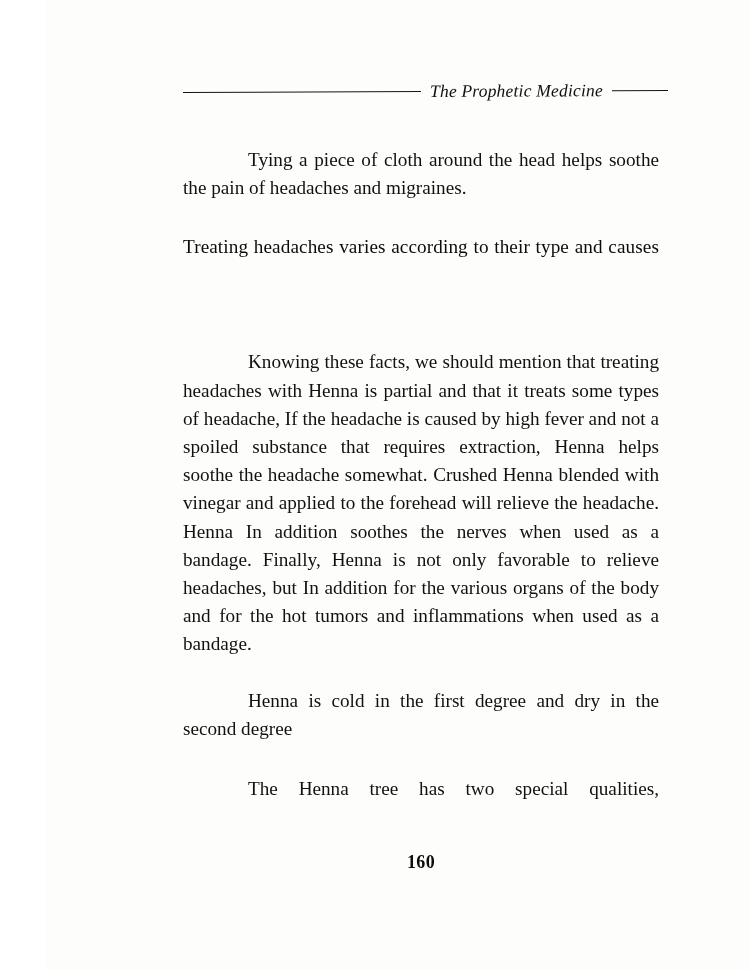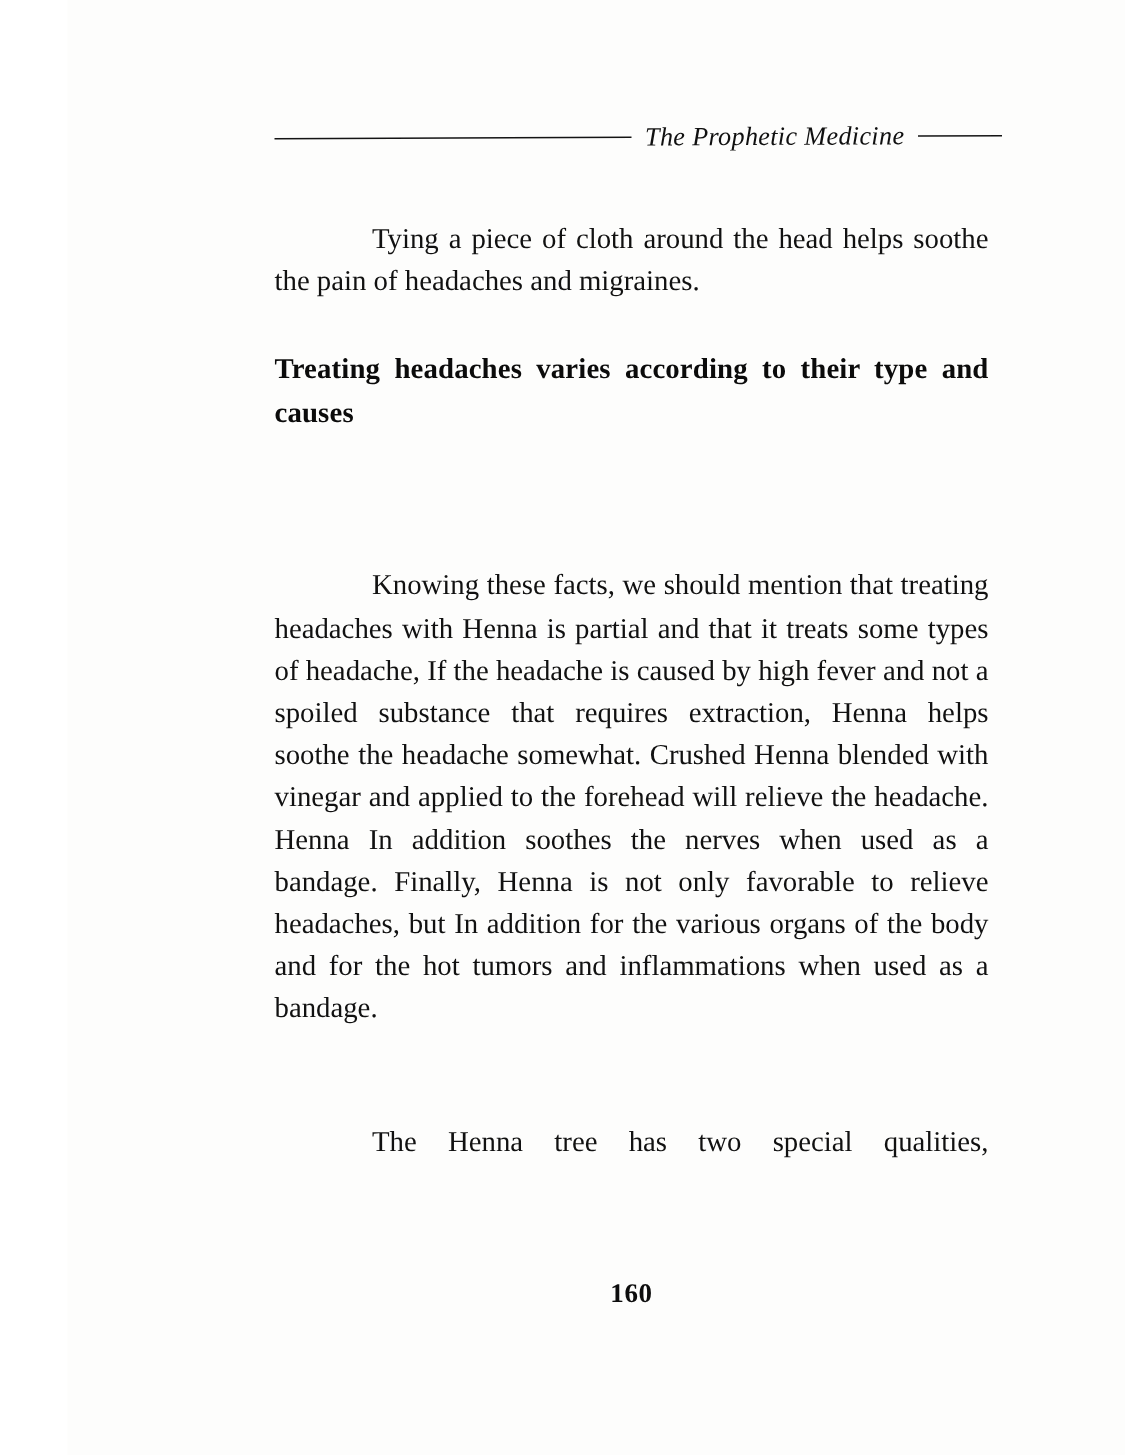--- a/index.html
+++ b/index.html
@@ -104,21 +104,21 @@
   }
 
   .gap-sm { height: 28px; }
   .gap-md { height: 30px; }
   .gap-lg { height: 32px; }
 
   h2.section-heading {
     margin: 0;
     font-size: 19.2px;
     line-height: 29px;
-    font-weight: bold;
+    font-weight: normal;
     text-align: justify;
     color: #0b0b0b;
     letter-spacing: 0.1px;
   }
   h2.section-heading::after {
     content: "";
     display: inline-block;
     width: 100%;
   }
 
@@ -162,20 +162,21 @@
 
       <div class="gap-md"></div>
 
 
       <div class="gap-sm"></div>
 
       <p class="para indent">Knowing these facts, we should mention that treating headaches with Henna is partial and that it treats some types of headache, If the headache is caused by high fever and not a spoiled substance that requires extraction, Henna helps soothe the headache somewhat. Crushed Henna blended with vinegar and applied to the forehead will relieve the headache. Henna In addition soothes the nerves when used as a bandage. Finally, Henna is not only favorable to relieve headaches, but In addition for the various organs of the body and for the hot tumors and inflammations when used as a bandage.</p>
 
       <div class="gap-sm"></div>
 
+      <p class="para indent">Henna is cold in the first degree and dry in the second degree</p>
 
       <div class="gap-lg"></div>
 
       <p class="para indent lastline-left">The Henna tree has two special qualities,</p>
 
     </div>
 
     <div class="page-number">160</div>
 
   </div>

